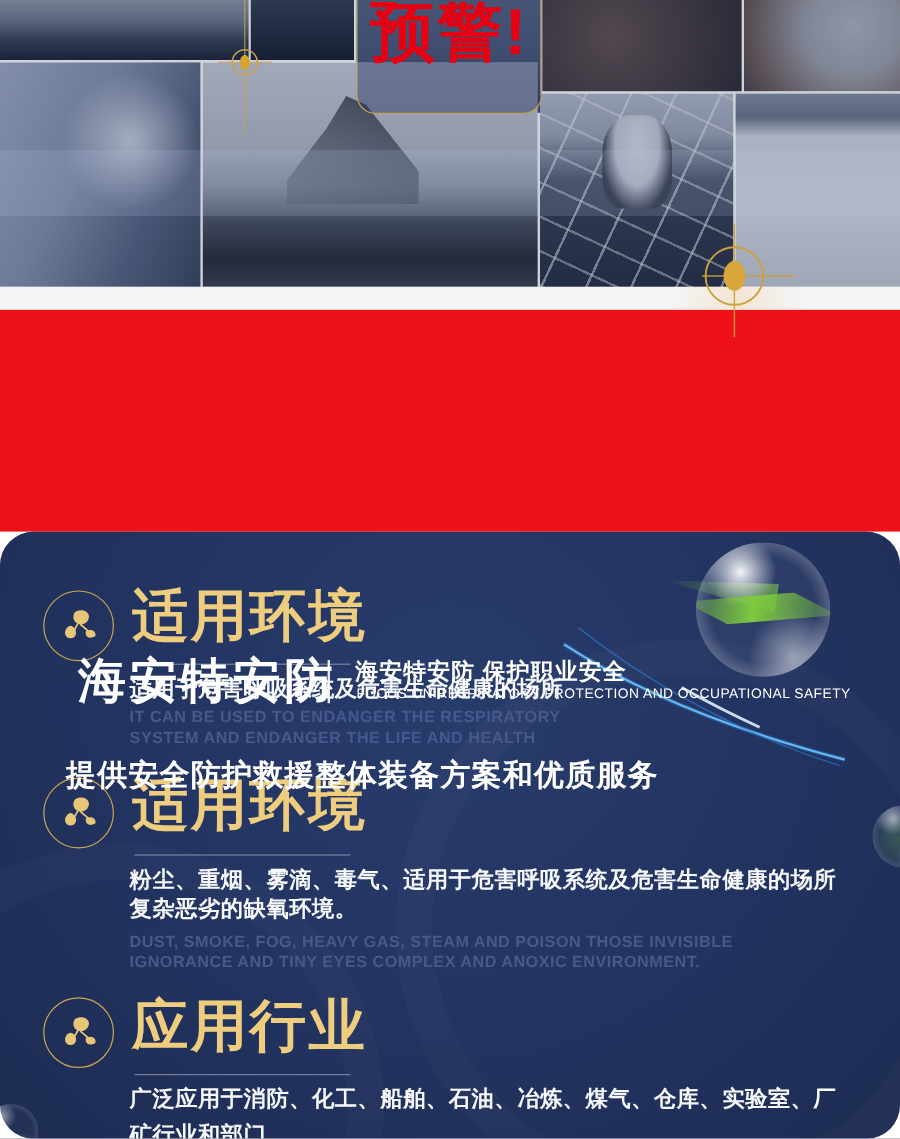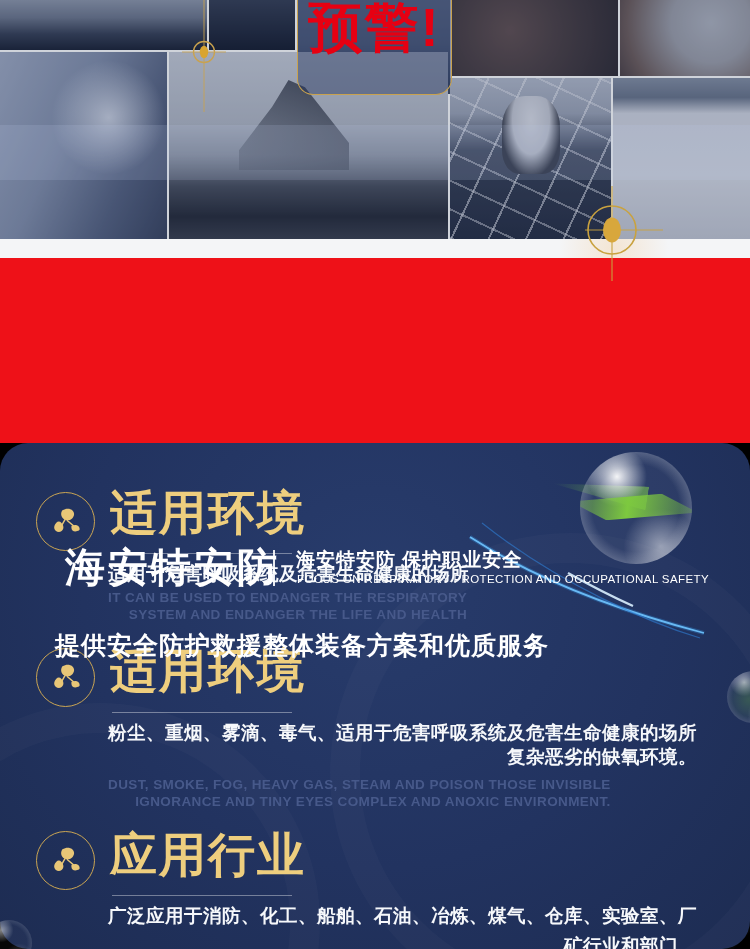--- a/index.html
+++ b/index.html
@@ -1,18 +1,18 @@
 <!DOCTYPE html>
 <html><head>
 <meta charset="utf-8">
 <style>
   html,body{margin:0;padding:0;background:#666;}
   #page{
     position:relative;width:750px;height:949px;margin:0 auto;overflow:hidden;
-    background:#000000;font-family:"Liberation Sans","DejaVu Sans",sans-serif;text-align:right;
+    background:#ffffff;font-family:"Liberation Sans","DejaVu Sans",sans-serif;
   }
   
   .hero{position:absolute;left:0;top:0;width:750px;height:258px;background:#cfd3da;}
   .ph{position:absolute;overflow:hidden;}
   .ph::after{content:"";position:absolute;inset:0;background:rgba(34,50,92,.45);}
   .ph.row2::after{background:rgba(34,50,92,.30);}
   .ph-a{left:0;top:0;width:207px;height:50px;
     background:linear-gradient(180deg,#b9bec6 0%,#8a909b 35%,#3c414d 68%,#14161d 100%),
     repeating-linear-gradient(90deg,#555 0 6px,#777 6px 12px);}
   .ph-b{left:209px;top:0;width:86px;height:50px;

